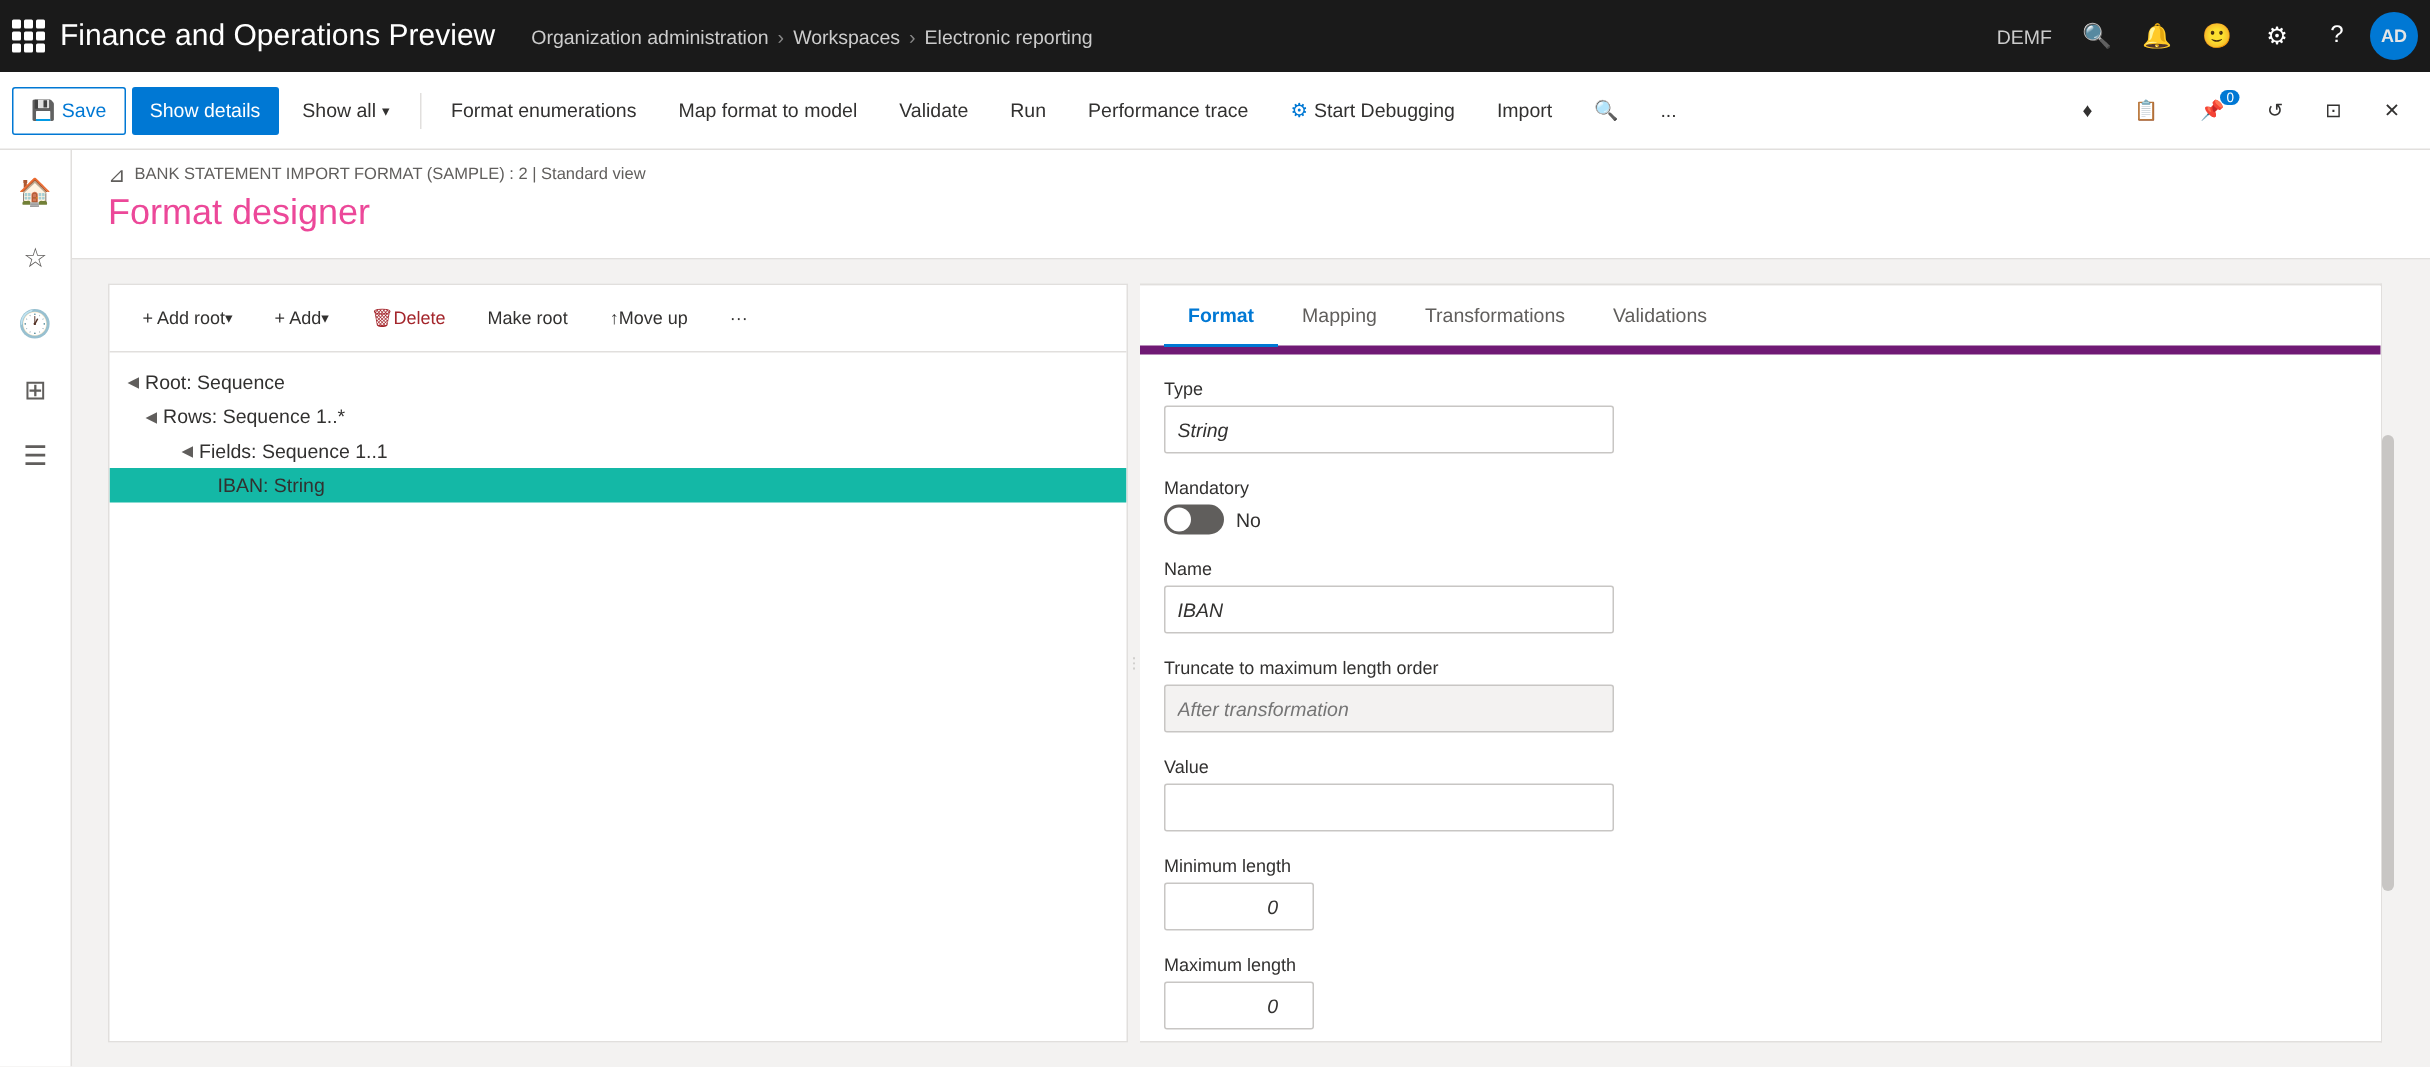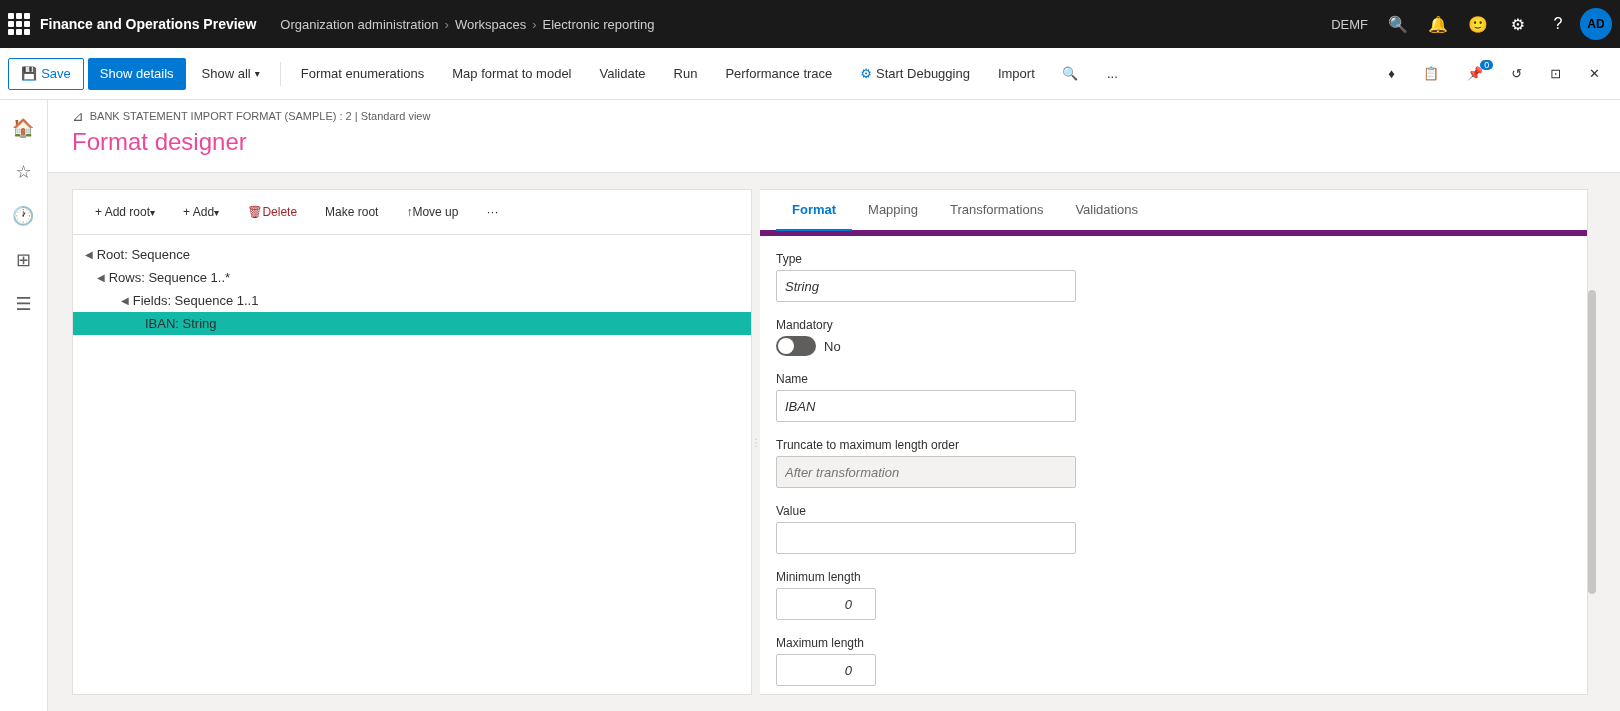--- a/index.html
+++ b/index.html
@@ -24,22 +24,22 @@
     }
     .grid-icon {
       display: grid;
       grid-template-columns: repeat(3,6px);
       grid-template-rows: repeat(3,6px);
       gap: 2px;
     }
     .grid-dot { background: white; border-radius: 1px; }
     .app-title {
       color: white;
-      font-size: 14px;
-      font-weight: 700;
+      font-size: 20px;
+      font-weight: 400;
       margin-right: 24px;
       white-space: nowrap;
     }
     .breadcrumb {
       display: flex;
       align-items: center;
       color: #ccc;
       font-size: 13px;
       flex: 1;
     }
@@ -55,21 +55,21 @@
       width: 36px; height: 36px;
       display: flex; align-items: center; justify-content: center;
       color: white; cursor: pointer; border-radius: 2px;
       font-size: 16px;
     }
     .avatar {
       width: 32px; height: 32px;
       background: #0078d4;
       border-radius: 50%;
       display: flex; align-items: center; justify-content: center;
-      color: #000000; font-size: 12px; font-weight: 600;
+      color: #e5e5e5; font-size: 12px; font-weight: 600;
     }
 
     
     .toolbar {
       background: #fff;
       height: 52px;
       display: flex;
       align-items: center;
       padding: 0 8px;
       border-bottom: 1px solid #e1dfdd;

